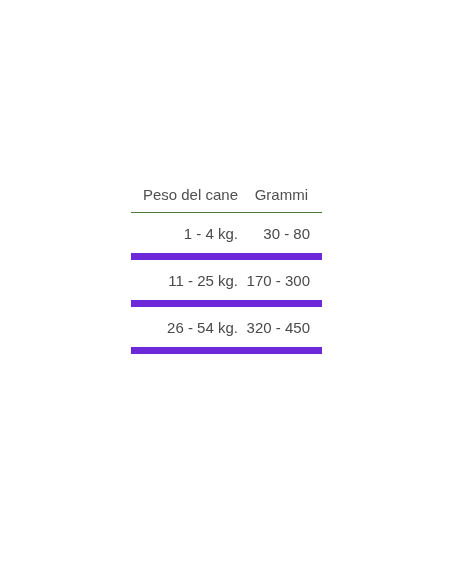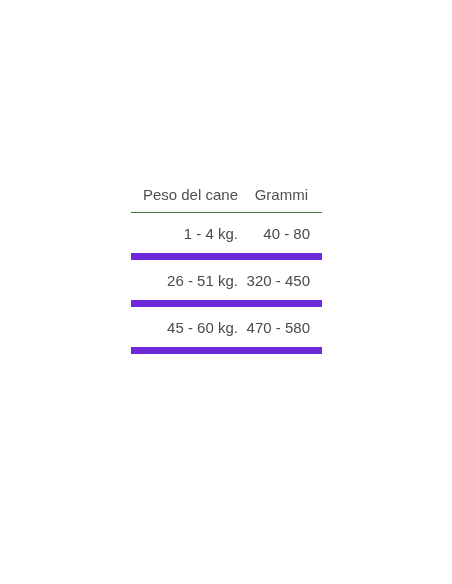--- a/index.html
+++ b/index.html
@@ -93,26 +93,26 @@
     <thead>
       <tr>
         <th class="th-weight">Peso del cane</th>
         <th class="th-grams">Grammi</th>
       </tr>
     </thead>
 
     <tbody>
       <tr>
         <td class="td-weight">1 - 4 kg.</td>
-        <td class="td-grams">40 - 80</td>
+        <td class="td-grams">30 - 80</td>
       </tr>
       <tr>
-        <td class="td-weight">26 - 51 kg.</td>
-        <td class="td-grams">320 - 450</td>
+        <td class="td-weight">11 - 25 kg.</td>
+        <td class="td-grams">170 - 300</td>
       </tr>
       <tr>
-        <td class="td-weight">45 - 60 kg.</td>
-        <td class="td-grams">470 - 580</td>
+        <td class="td-weight">26 - 54 kg.</td>
+        <td class="td-grams">320 - 450</td>
       </tr>
     </tbody>
   </table>
 
 </div>
 
 </body></html>

